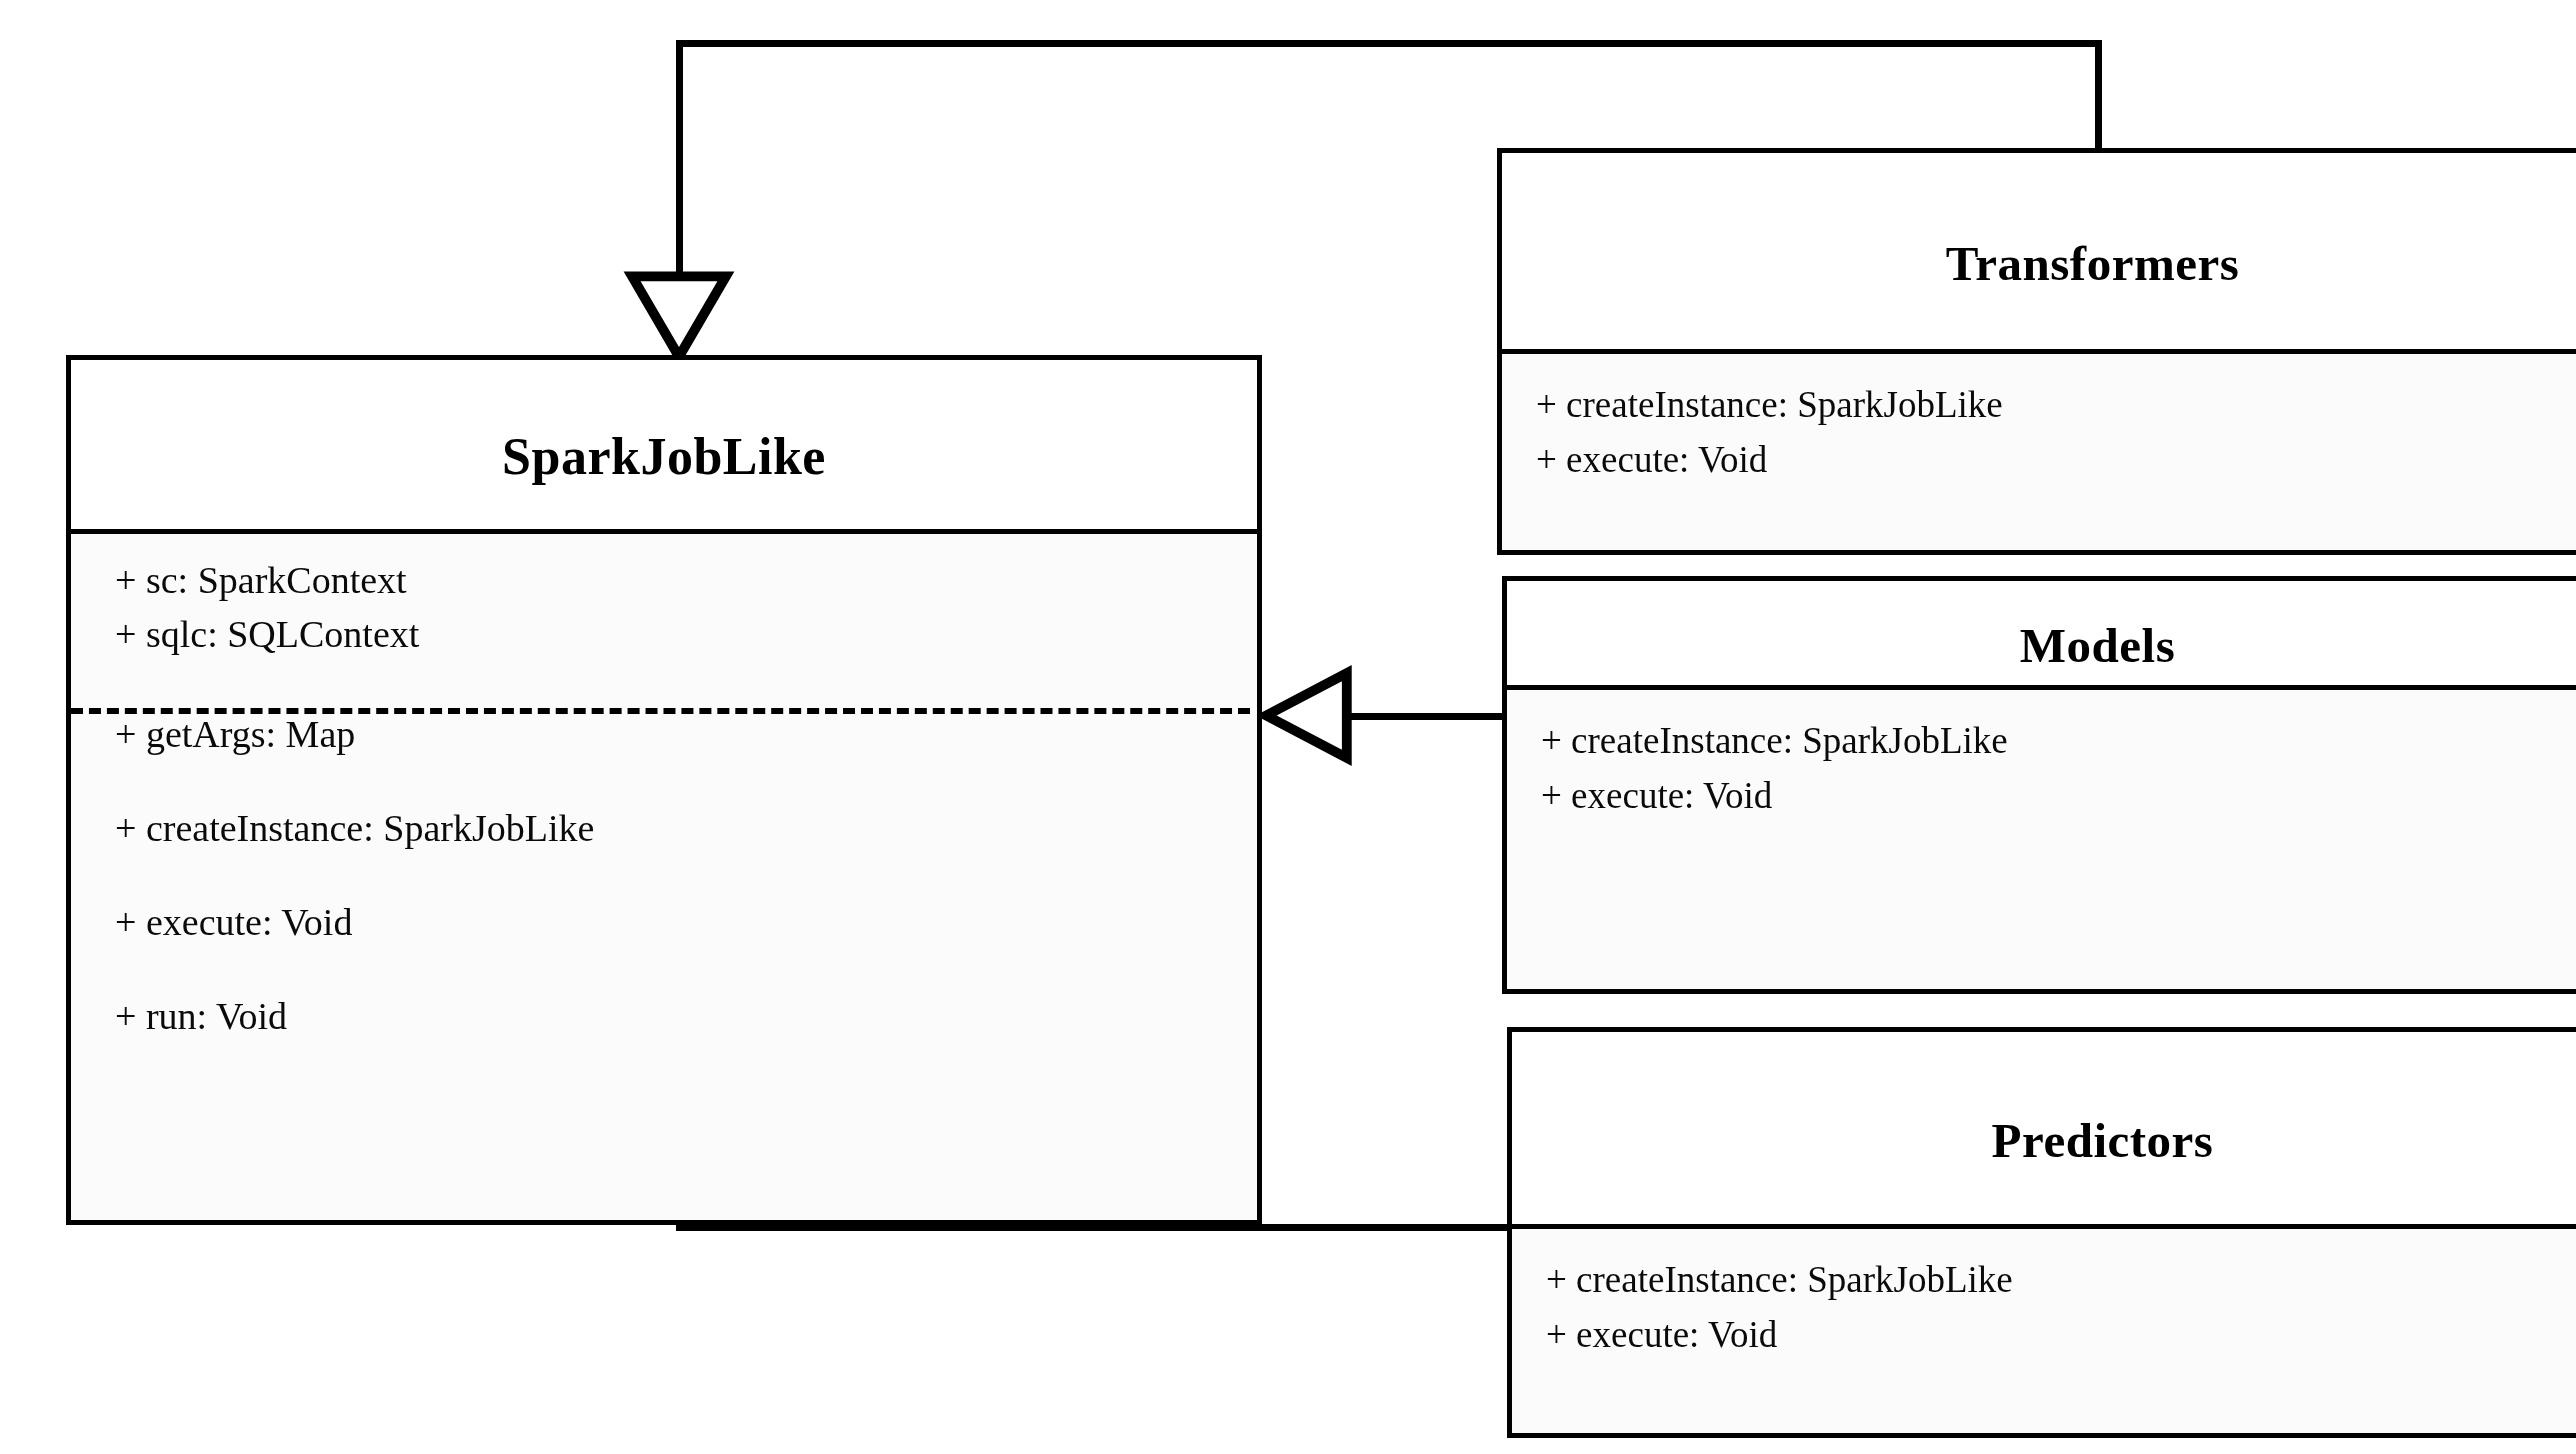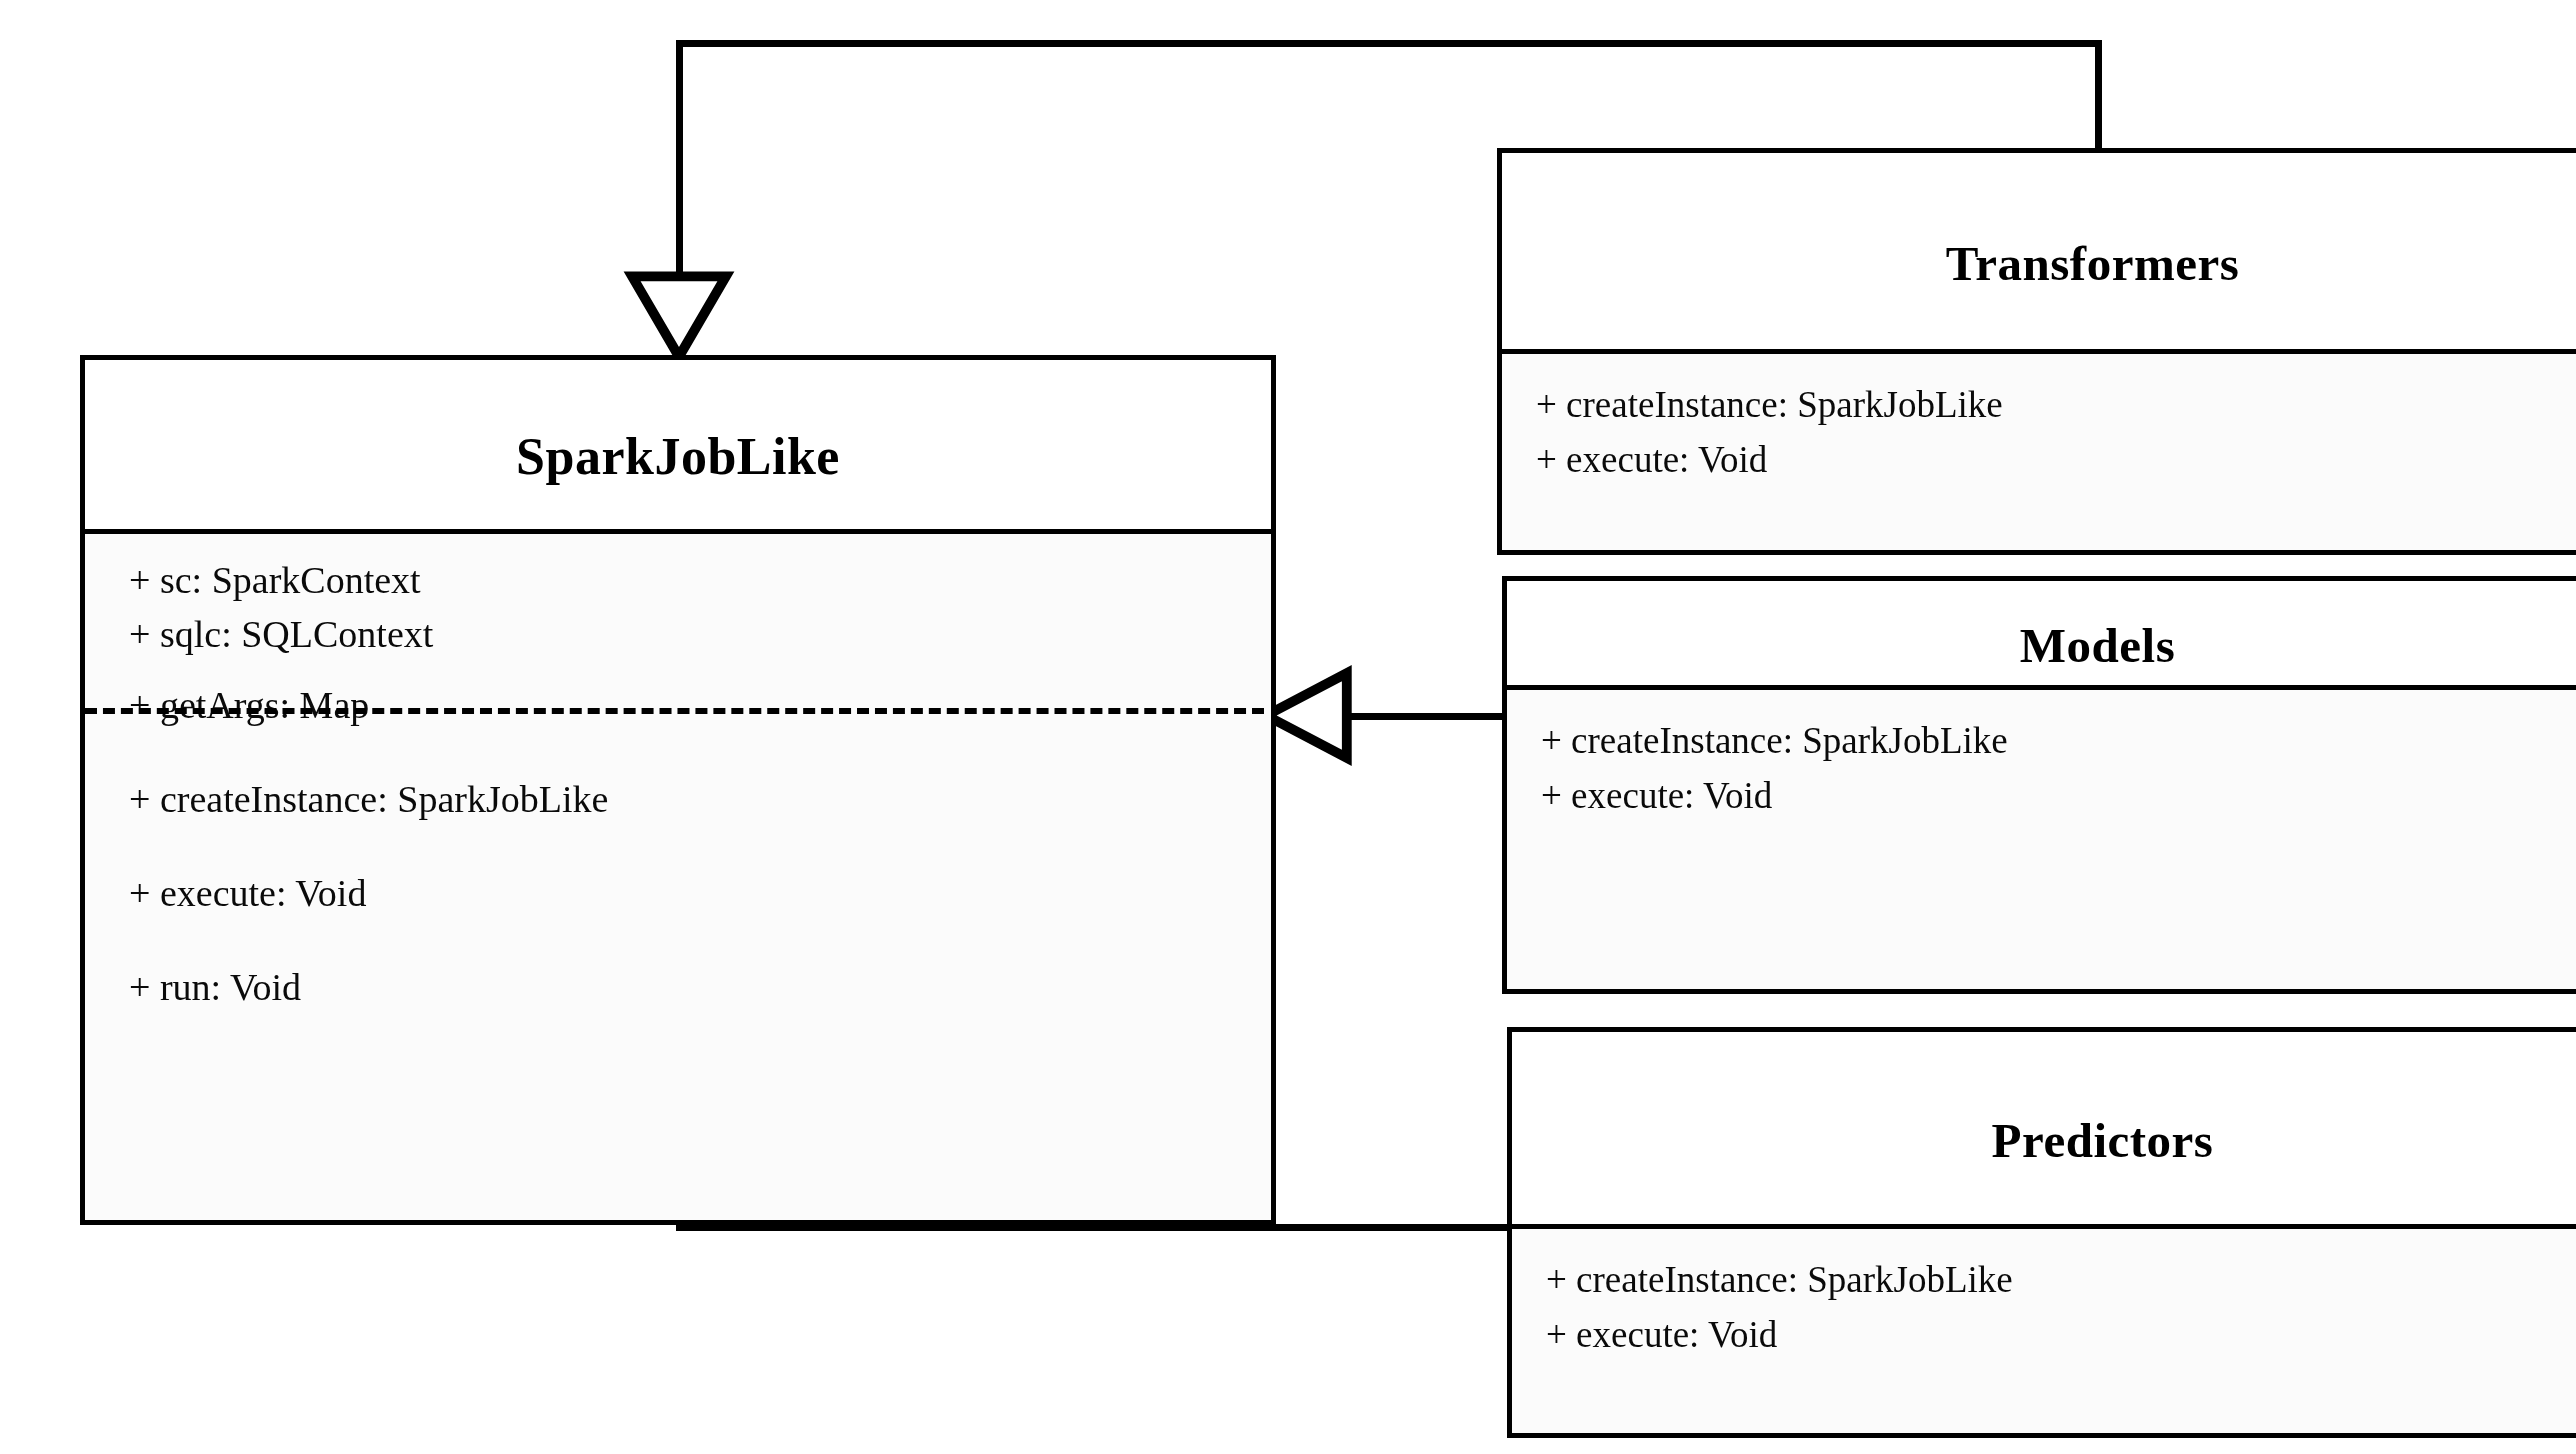--- a/index.html
+++ b/index.html
@@ -57,39 +57,39 @@
     white-space: nowrap;
   }
   .sep-dashed {
     position: absolute;
     height: 0;
     border-top: 6.7px dashed #000000;
   }
 
   
   #spark-job-like {
-    left: 80px;
+    left: 66px;
     top: 355px;
     width: 1196px;
     height: 870px;
   }
   #spark-job-like .uml-header { height: 174px; }
   #spark-job-like .uml-title { font-size: 52px; }
   #spark-job-like .uml-body { padding: 19.6px 0 0 0; }
   #spark-job-like .uml-member {
     font-size: 38px;
     line-height: 1.42;
     padding-left: 44px;
   }
   #spark-job-like .sep-dashed {
     left: 0px;
     right: 7.2px;
     top: 174px;
   }
-  #spark-job-like .attrs { }
+  #spark-job-like .attrs { margin-bottom: 29px; }
   #spark-job-like .ops { margin-top: 17.5px; gap: 40px; }
 
   
   .right-class .uml-title { font-size: 49px; }
   .right-class .uml-member {
     font-size: 37px;
     line-height: 1.48;
     padding-left: 34px;
   }
   .right-class .uml-body { padding-top: 24px; }

